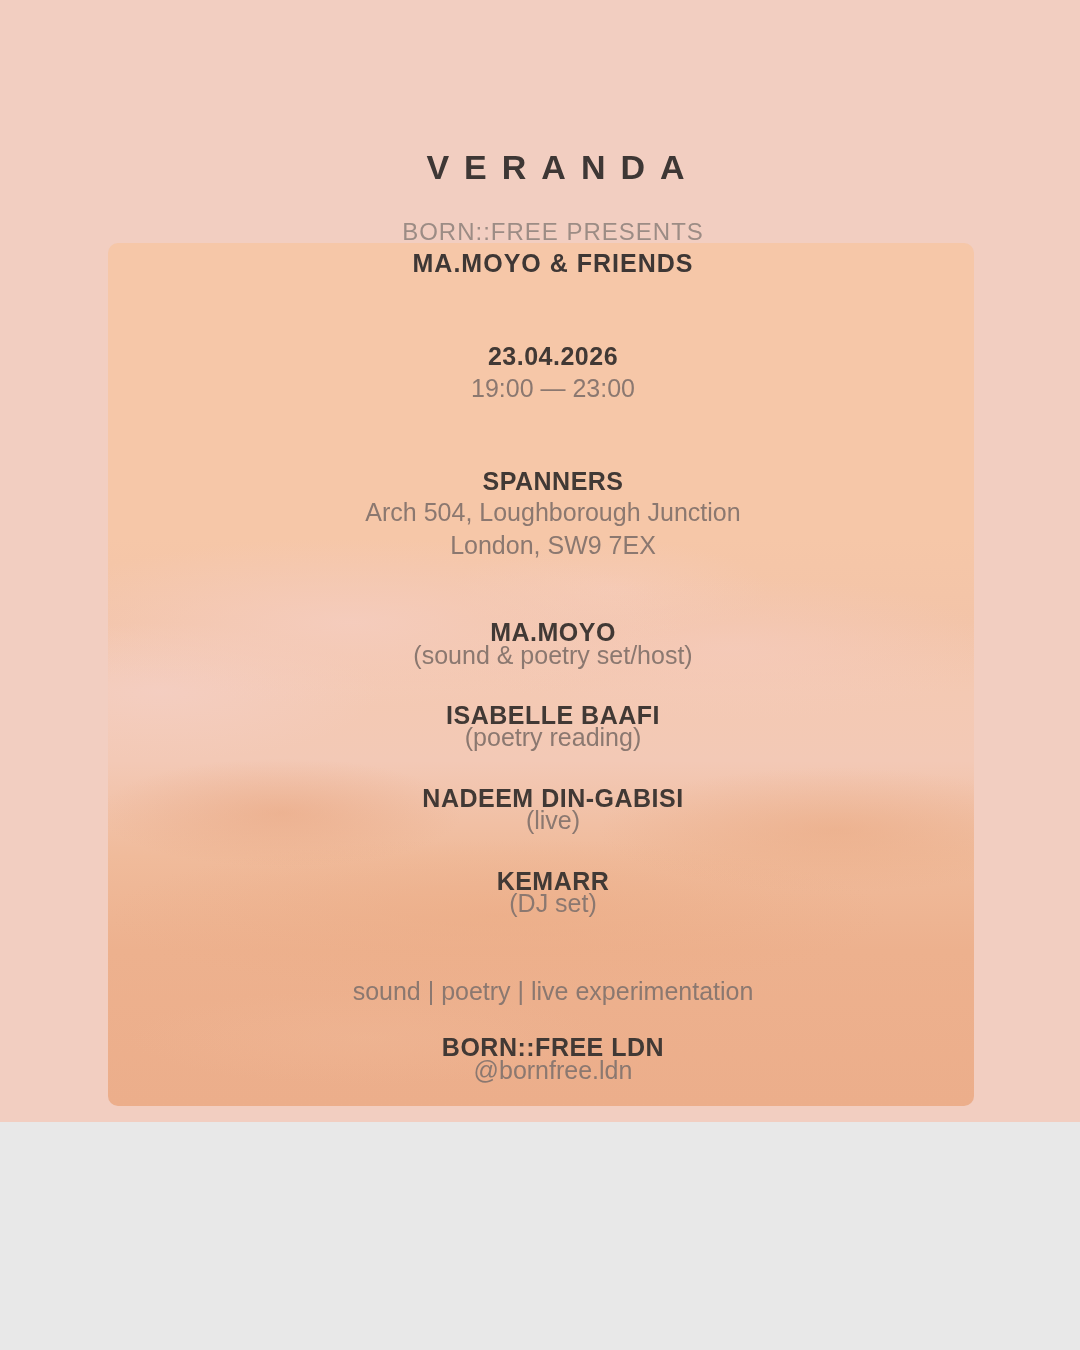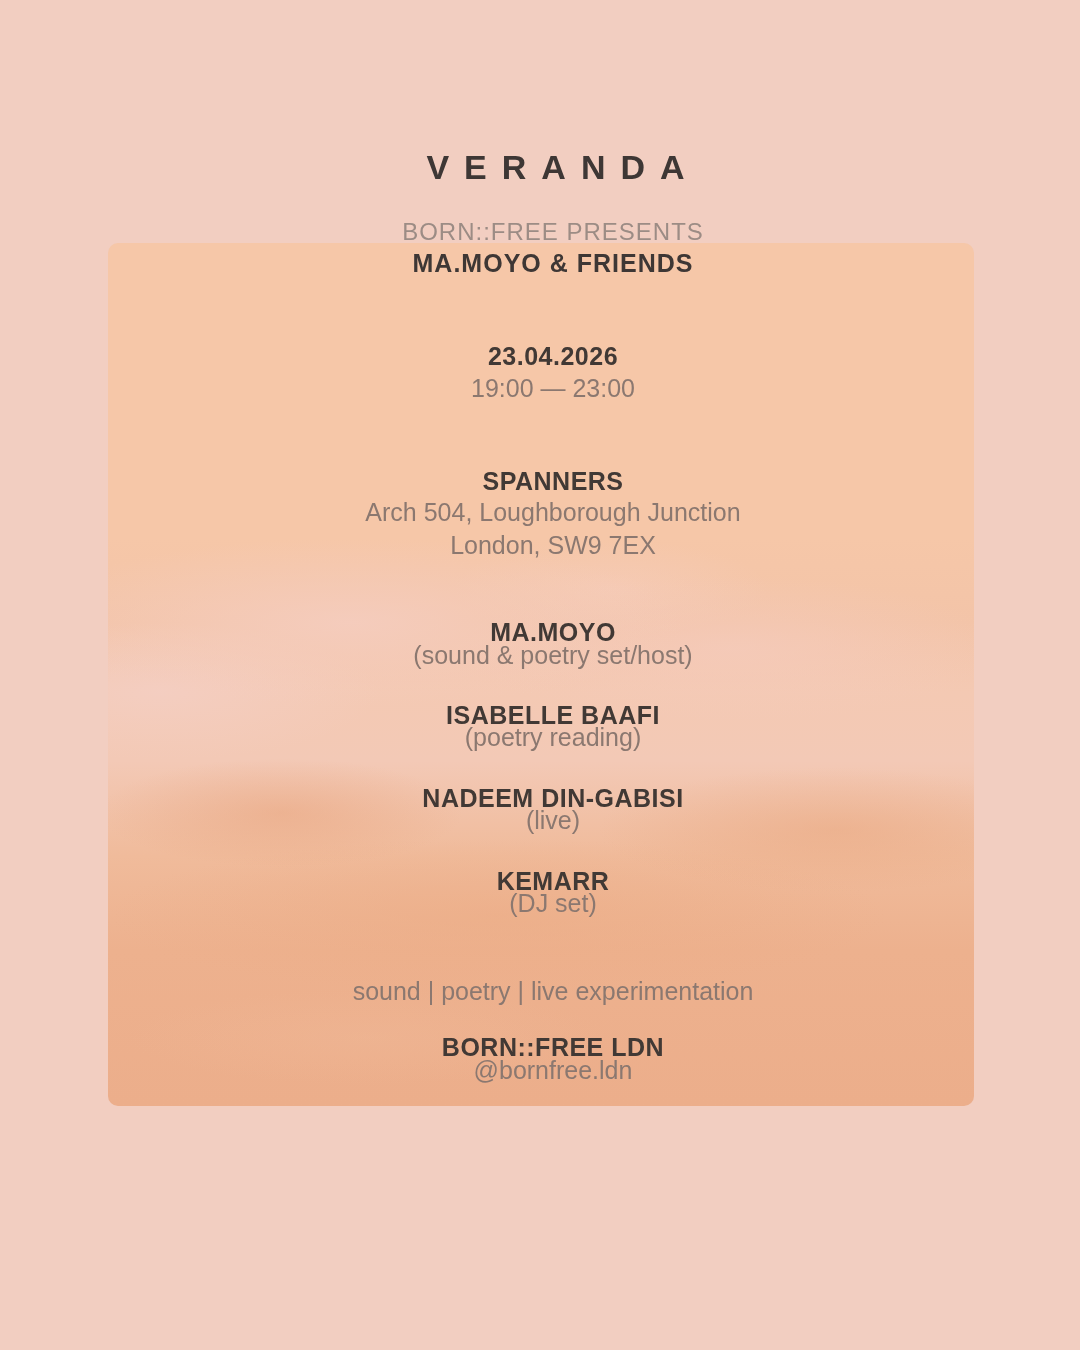--- a/index.html
+++ b/index.html
@@ -1,18 +1,18 @@
 <!DOCTYPE html>
 <html><head>
 <meta charset="utf-8">
 <style>
   html,body{margin:0;padding:0;background:#e8e8e8;}
   .poster{
     position:relative;
-    width:1080px;height:1350px;
+    width:1080px;height:1122px;
     margin:0 auto;
     background:#f2cec1;
     overflow:hidden;
     font-family:"Liberation Sans", sans-serif;
   }
   
   .panel{
     position:absolute;
     left:108px;top:243px;
     width:866px;height:863px;

